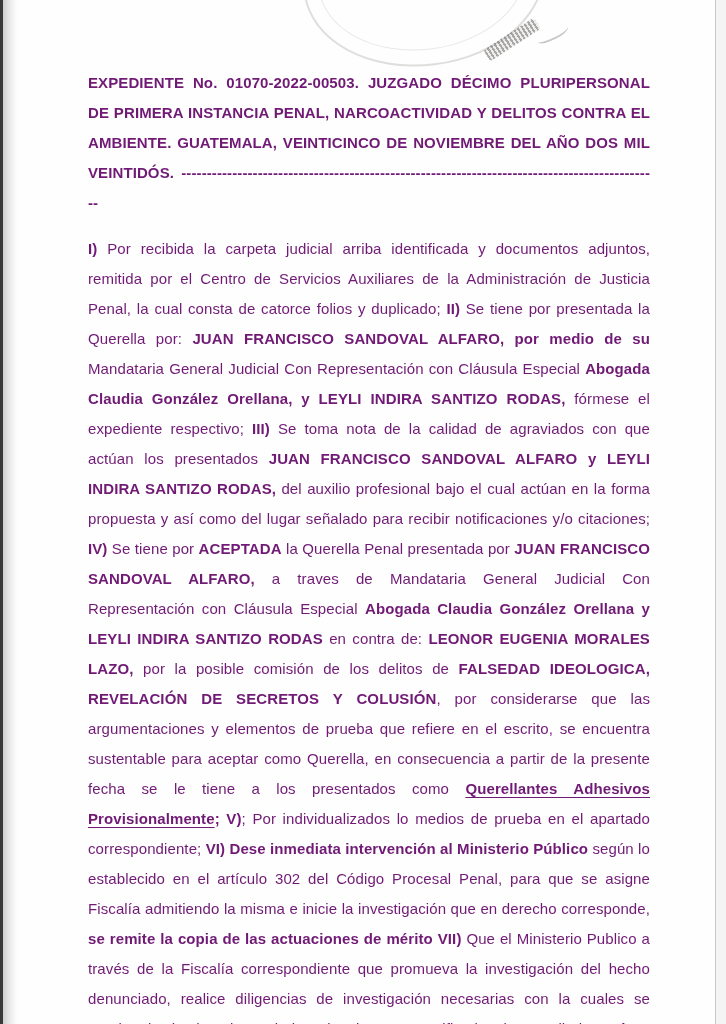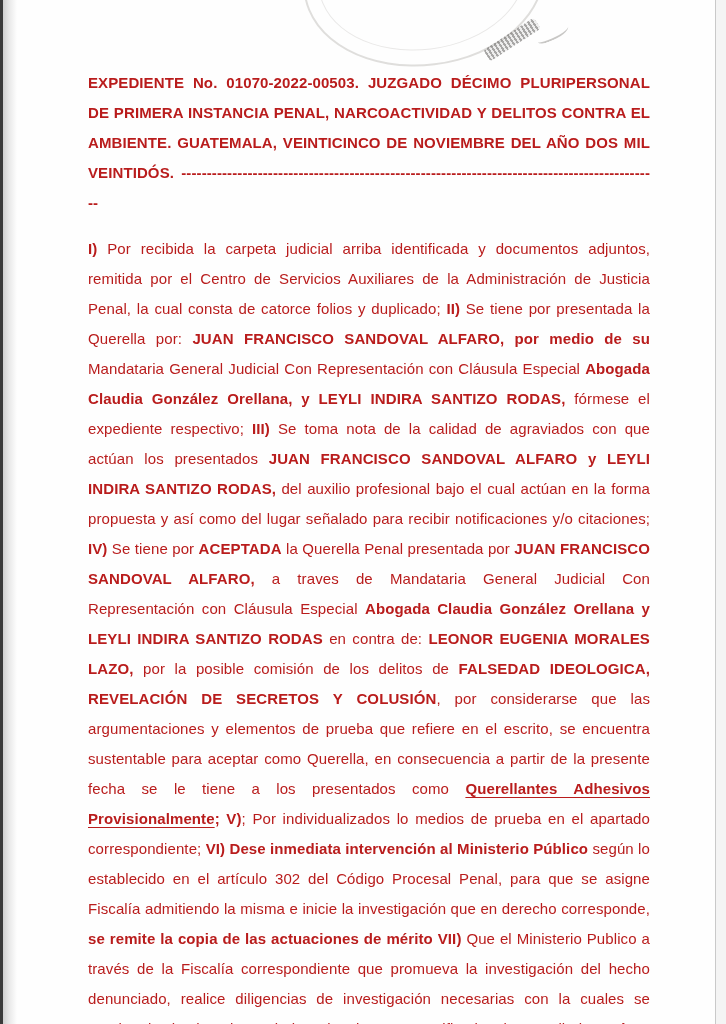--- a/index.html
+++ b/index.html
@@ -7,21 +7,21 @@
     padding: 0;
     background: #ffffff;
   }
   .page {
     position: relative;
     width: 726px;
     height: 1024px;
     background: #fefefe;
     overflow: hidden;
     font-family: "Liberation Sans", sans-serif;
-    color: #b91c1c;
+    color: #701a75;
   }
   
   .edge-left-dark {
     position: absolute;
     left: 0; top: 0;
     width: 3px; height: 1024px;
     background: #3a3a3a;
   }
   .edge-left-gray {
     position: absolute;

